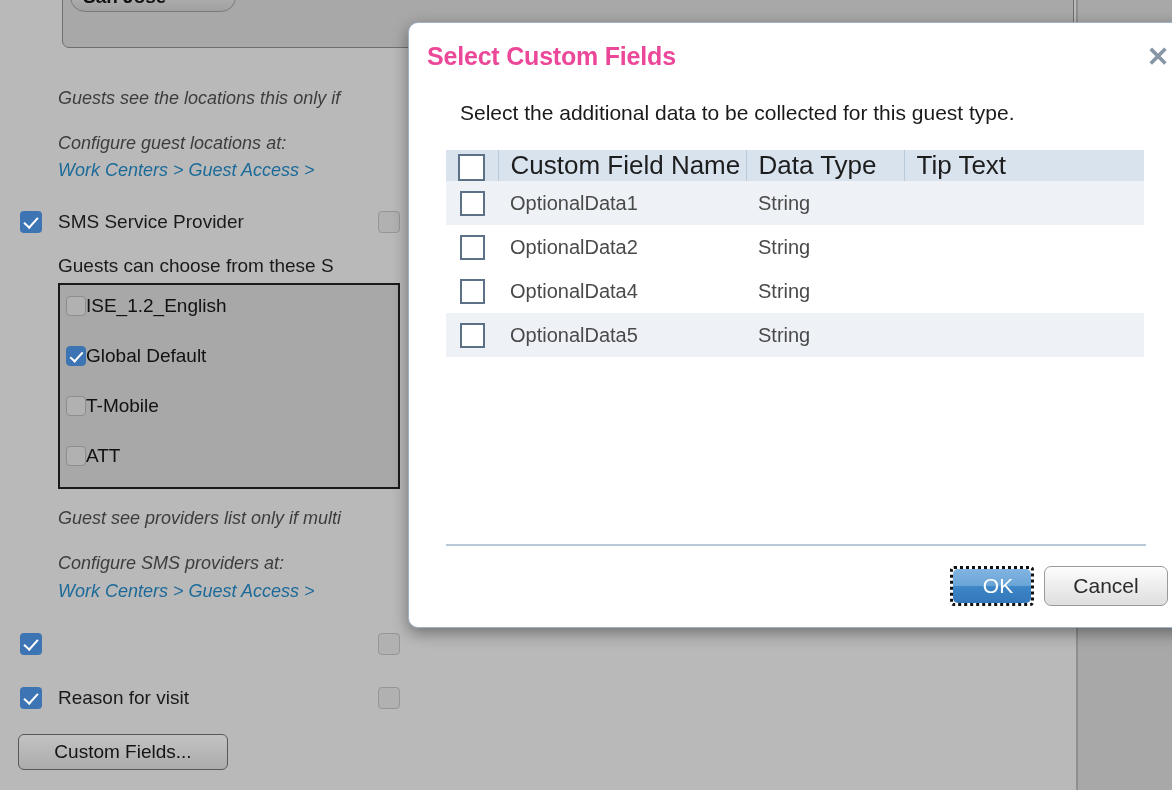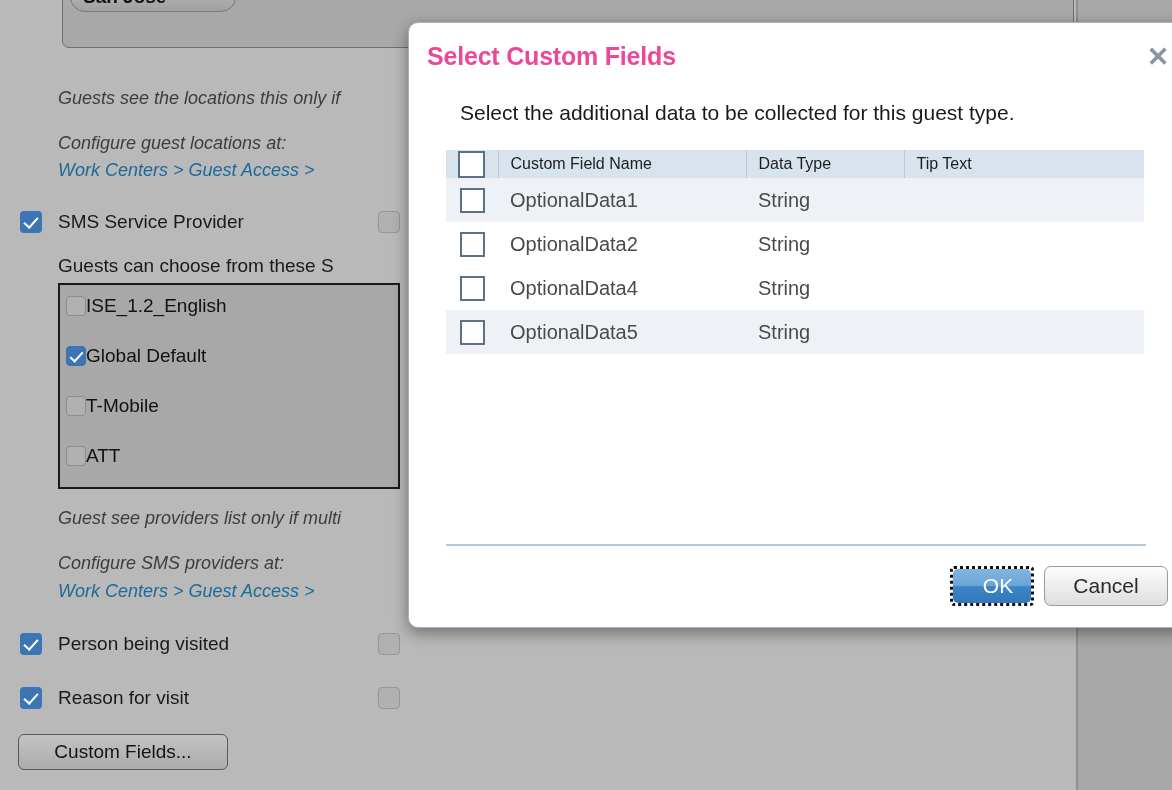--- a/index.html
+++ b/index.html
@@ -225,21 +225,21 @@
     table-layout: fixed;
   }
   #fields-table col.c-check { width: 52px; }
   #fields-table col.c-name  { width: 248px; }
   #fields-table col.c-type  { width: 158px; }
   #fields-table col.c-tip   { width: 240px; }
 
   #fields-table thead th {
     background: #d8e3ee;
     height: 28px;
-    font-size: 16px;
+    font-size: 26px;
     font-weight: normal;
     color: #1d1d1d;
     text-align: left;
     padding-left: 12px;
     border-right: 1px solid #b9cadb;
     white-space: nowrap;
   }
   #fields-table thead th.th-check {
     padding-left: 0;
     text-align: center;
@@ -371,21 +371,20 @@
     </div>
   </div>
 
   <div class="hint" style="left:58px; top:553px;">Configure SMS providers at:</div>
 
   <div class="hint" style="left:58px; top:508px;">Guest see providers list only if multi</div>
 
   <div class="link" style="left:58px; top:581px;">Work Centers &gt; Guest Access &gt; </div>
 
   <div class="cb-blue" style="left:20px; top:633px;"></div>
-  <div class="bg-label" style="left:58px; top:633px;">Person being visited</div>
   <div class="cb-empty" style="left:378px; top:633px;"></div>
 
   <div class="cb-blue" style="left:20px; top:687px;"></div>
   <div class="bg-label" style="left:58px; top:687px;">Reason for visit</div>
   <div class="cb-empty" style="left:378px; top:687px;"></div>
 
   <div id="custom-fields-button">Custom Fields...</div>
 </div>
 
 <div id="modal">

